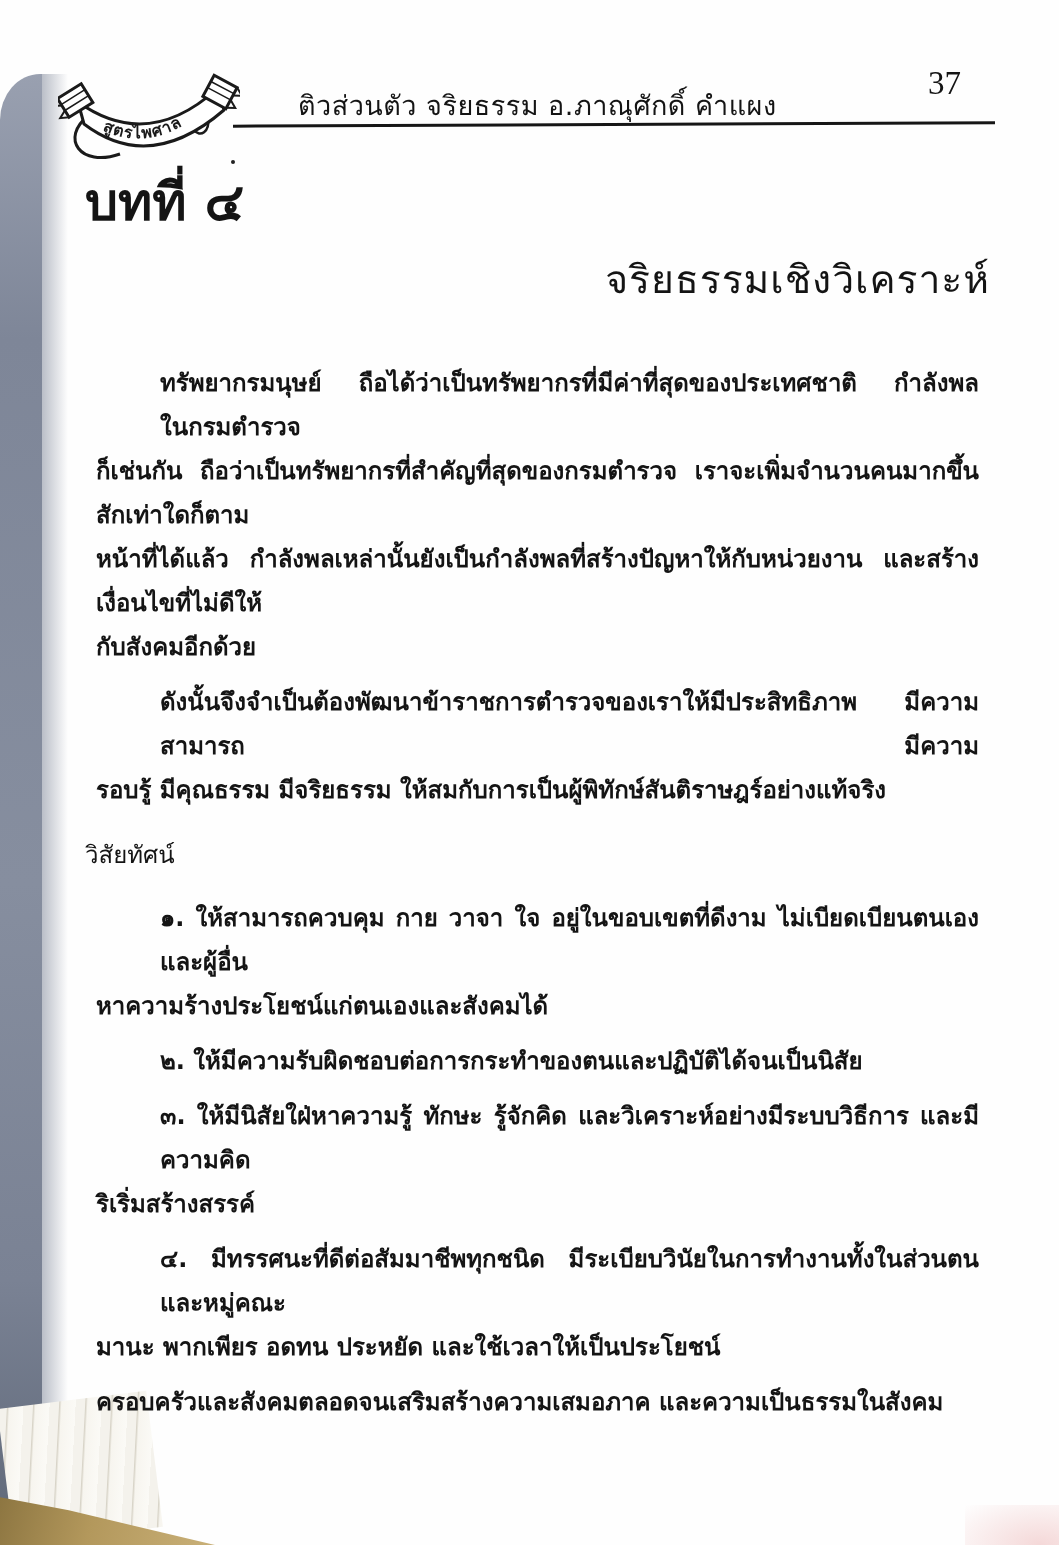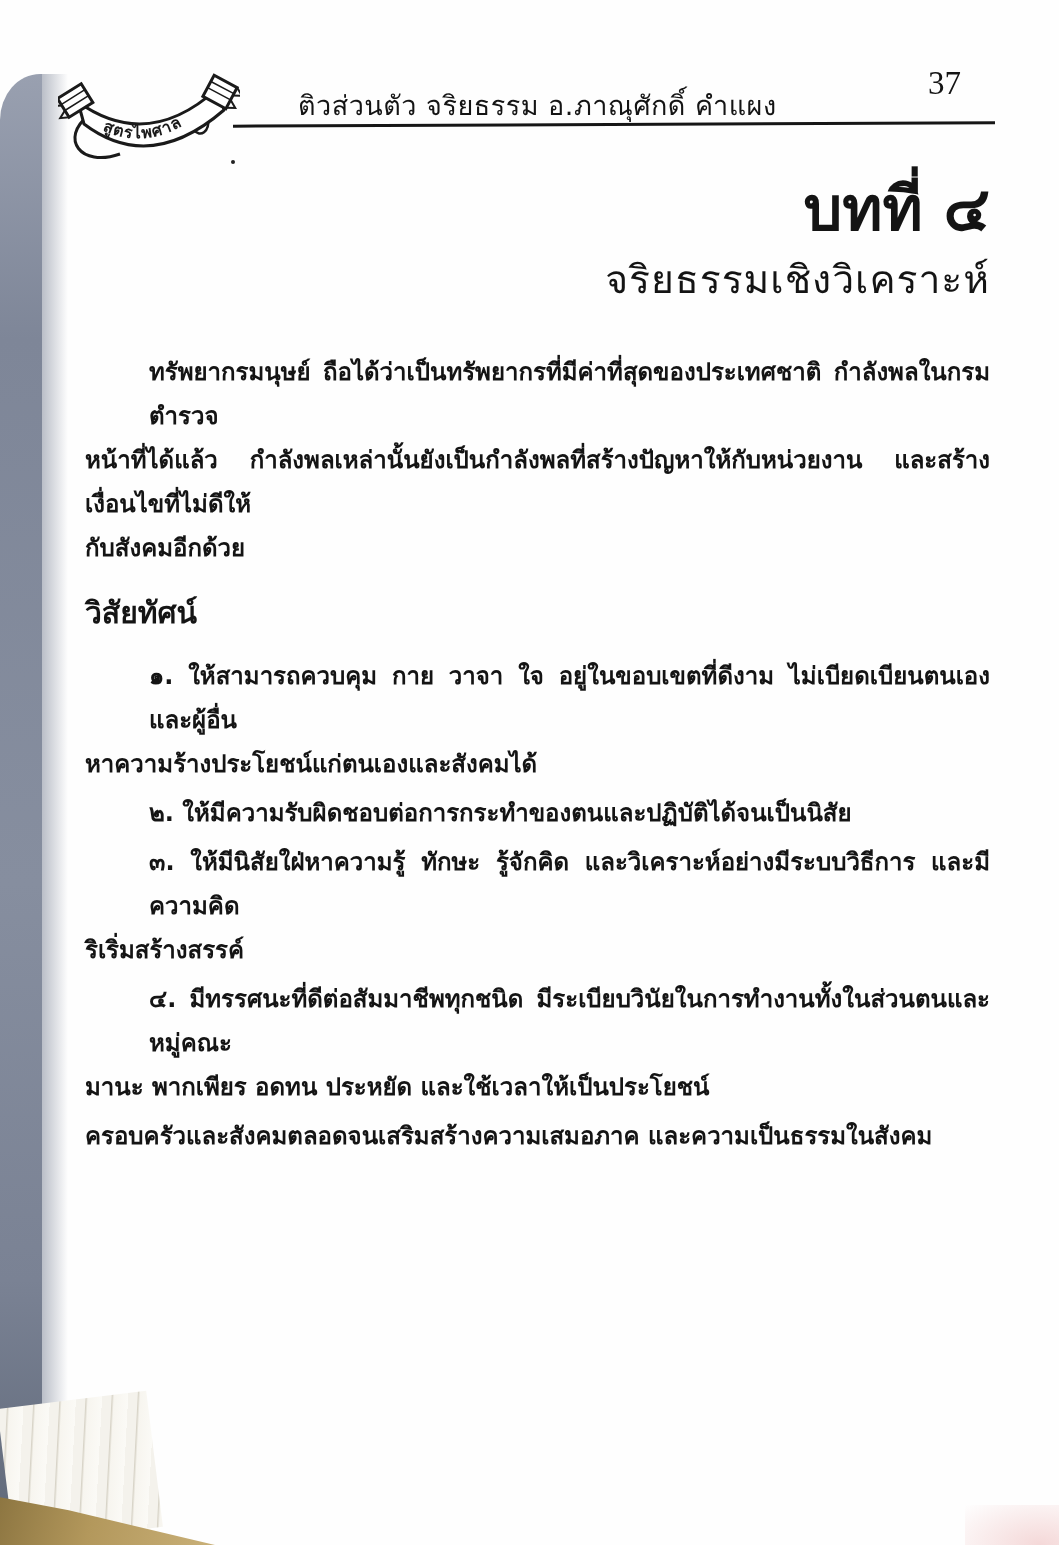--- a/index.html
+++ b/index.html
@@ -60,41 +60,41 @@
     background: #161616; transform: rotate(-0.25deg);
   }
   .print-dot {
     position: absolute; left: 231px; top: 160px; width: 4px; height: 4px;
     border-radius: 50%; background: #222;
   }
 
   
   .chapter-title {
     position: absolute; left: 85px; top: 160px; width: 905px;
-    text-align: right; font-size: 61px; font-weight: bold;
+    text-align: left; font-size: 52px; font-weight: bold;
   }
   .chapter-subtitle {
     position: absolute; left: 85px; top: 248px; width: 905px;
     text-align: right; font-size: 39px; font-weight: normal;
     letter-spacing: 1px;
   }
 
   
   .content {
     position: absolute; left: 85px; top: 350px; width: 905px;
     font-size: 24px; font-weight: 600; line-height: 44px;
   }
-  .paragraph { margin: 0; }
+  .paragraph { margin: 11px; }
   .paragraph + .paragraph { margin-top: 5px; }
   .line { text-align: justify; text-align-last: justify; }
   .line.last { text-align-last: left; }
   .line.first { padding-left: 64px; }
   .section-heading {
     margin-top: 22px; margin-bottom: 20px;
-    font-size: 30px; font-weight: bold; line-height: 42px;
+    font-size: 24px; font-weight: normal; line-height: 42px;
   }
 </style>
 </head>
 <body>
 
 <div class="page"></div>
 
 <div class="book-edge-left"></div>
 <div class="book-edge-soft"></div>
 <div class="page-stack-corner"></div>
@@ -132,22 +132,27 @@
 <div class="page-number">37</div>
 <div class="header-rule"></div>
 <div class="print-dot"></div>
 
 <div class="chapter-title">บทที่ ๔</div>
 <div class="chapter-subtitle">จริยธรรมเชิงวิเคราะห์</div>
 
 <div class="content">
     <div class="paragraph">
       <div class="line first">ทรัพยากรมนุษย์  ถือได้ว่าเป็นทรัพยากรที่มีค่าที่สุดของประเทศชาติ  กำลังพลในกรมตำรวจ</div>
+      <div class="line">ก็เช่นกัน ถือว่าเป็นทรัพยากรที่สำคัญที่สุดของกรมตำรวจ เราจะเพิ่มจำนวนคนมากขึ้นสักเท่าใดก็ตาม</div>
       <div class="line">หน้าที่ได้แล้ว กำลังพลเหล่านั้นยังเป็นกำลังพลที่สร้างปัญหาให้กับหน่วยงาน และสร้างเงื่อนไขที่ไม่ดีให้</div>
       <div class="line last">กับสังคมอีกด้วย</div>
+    </div>
+    <div class="paragraph">
+      <div class="line first">ดังนั้นจึงจำเป็นต้องพัฒนาข้าราชการตำรวจของเราให้มีประสิทธิภาพ  มีความสามารถ  มีความ</div>
+      <div class="line last">รอบรู้ มีคุณธรรม มีจริยธรรม ให้สมกับการเป็นผู้พิทักษ์สันติราษฎร์อย่างแท้จริง</div>
     </div>
     <div class="section-heading">วิสัยทัศน์</div>
     <div class="paragraph">
       <div class="line first">๑. ให้สามารถควบคุม  กาย  วาจา  ใจ  อยู่ในขอบเขตที่ดีงาม  ไม่เบียดเบียนตนเองและผู้อื่น</div>
       <div class="line last">หาความร้างประโยชน์แก่ตนเองและสังคมได้</div>
     </div>
     <div class="paragraph">
       <div class="line first last">๒. ให้มีความรับผิดชอบต่อการกระทำของตนและปฏิบัติได้จนเป็นนิสัย</div>
     </div>
     <div class="paragraph">

